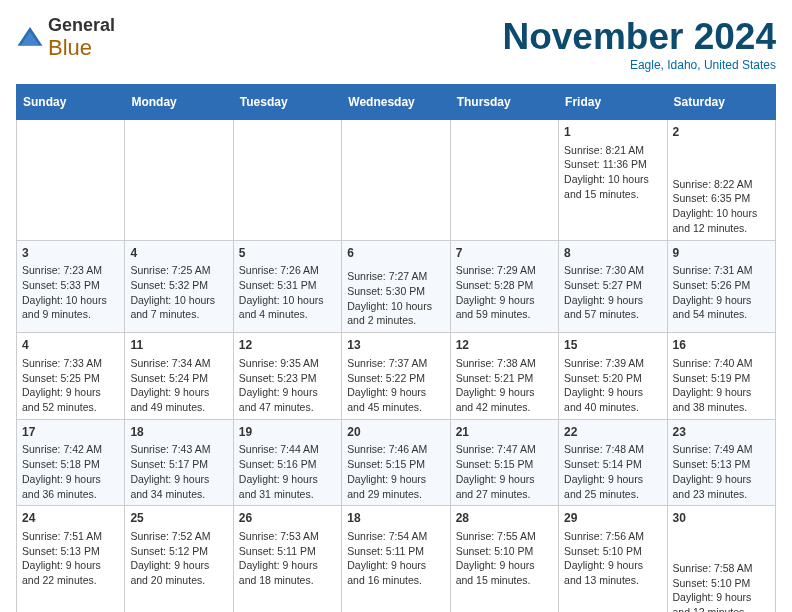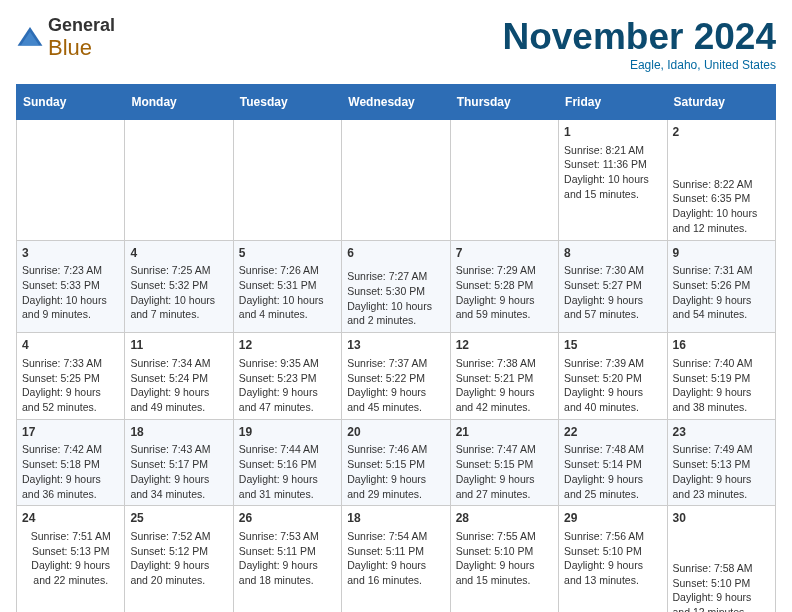--- a/index.html
+++ b/index.html
@@ -274,21 +274,21 @@
         <td>
           <span class="day-num">23</span>
           <div class="day-info" style="white-space: pre-line;">Sunrise: 7:49 AM
 Sunset: 5:13 PM
 Daylight: 9 hours and 23 minutes.</div>
         </td>
       </tr>
       <tr>
         <td>
           <span class="day-num">24</span>
-          <div class="day-info" style="white-space: pre-line; text-align: center;">Sunrise: 7:51 AM
+          <div class="day-info" style="white-space: pre-line;">Sunrise: 7:51 AM
 Sunset: 5:13 PM
 Daylight: 9 hours and 22 minutes.</div>
         </td>
         <td>
           <span class="day-num">25</span>
           <div class="day-info" style="white-space: pre-line;">Sunrise: 7:52 AM
 Sunset: 5:12 PM
 Daylight: 9 hours and 20 minutes.</div>
         </td>
         <td>

